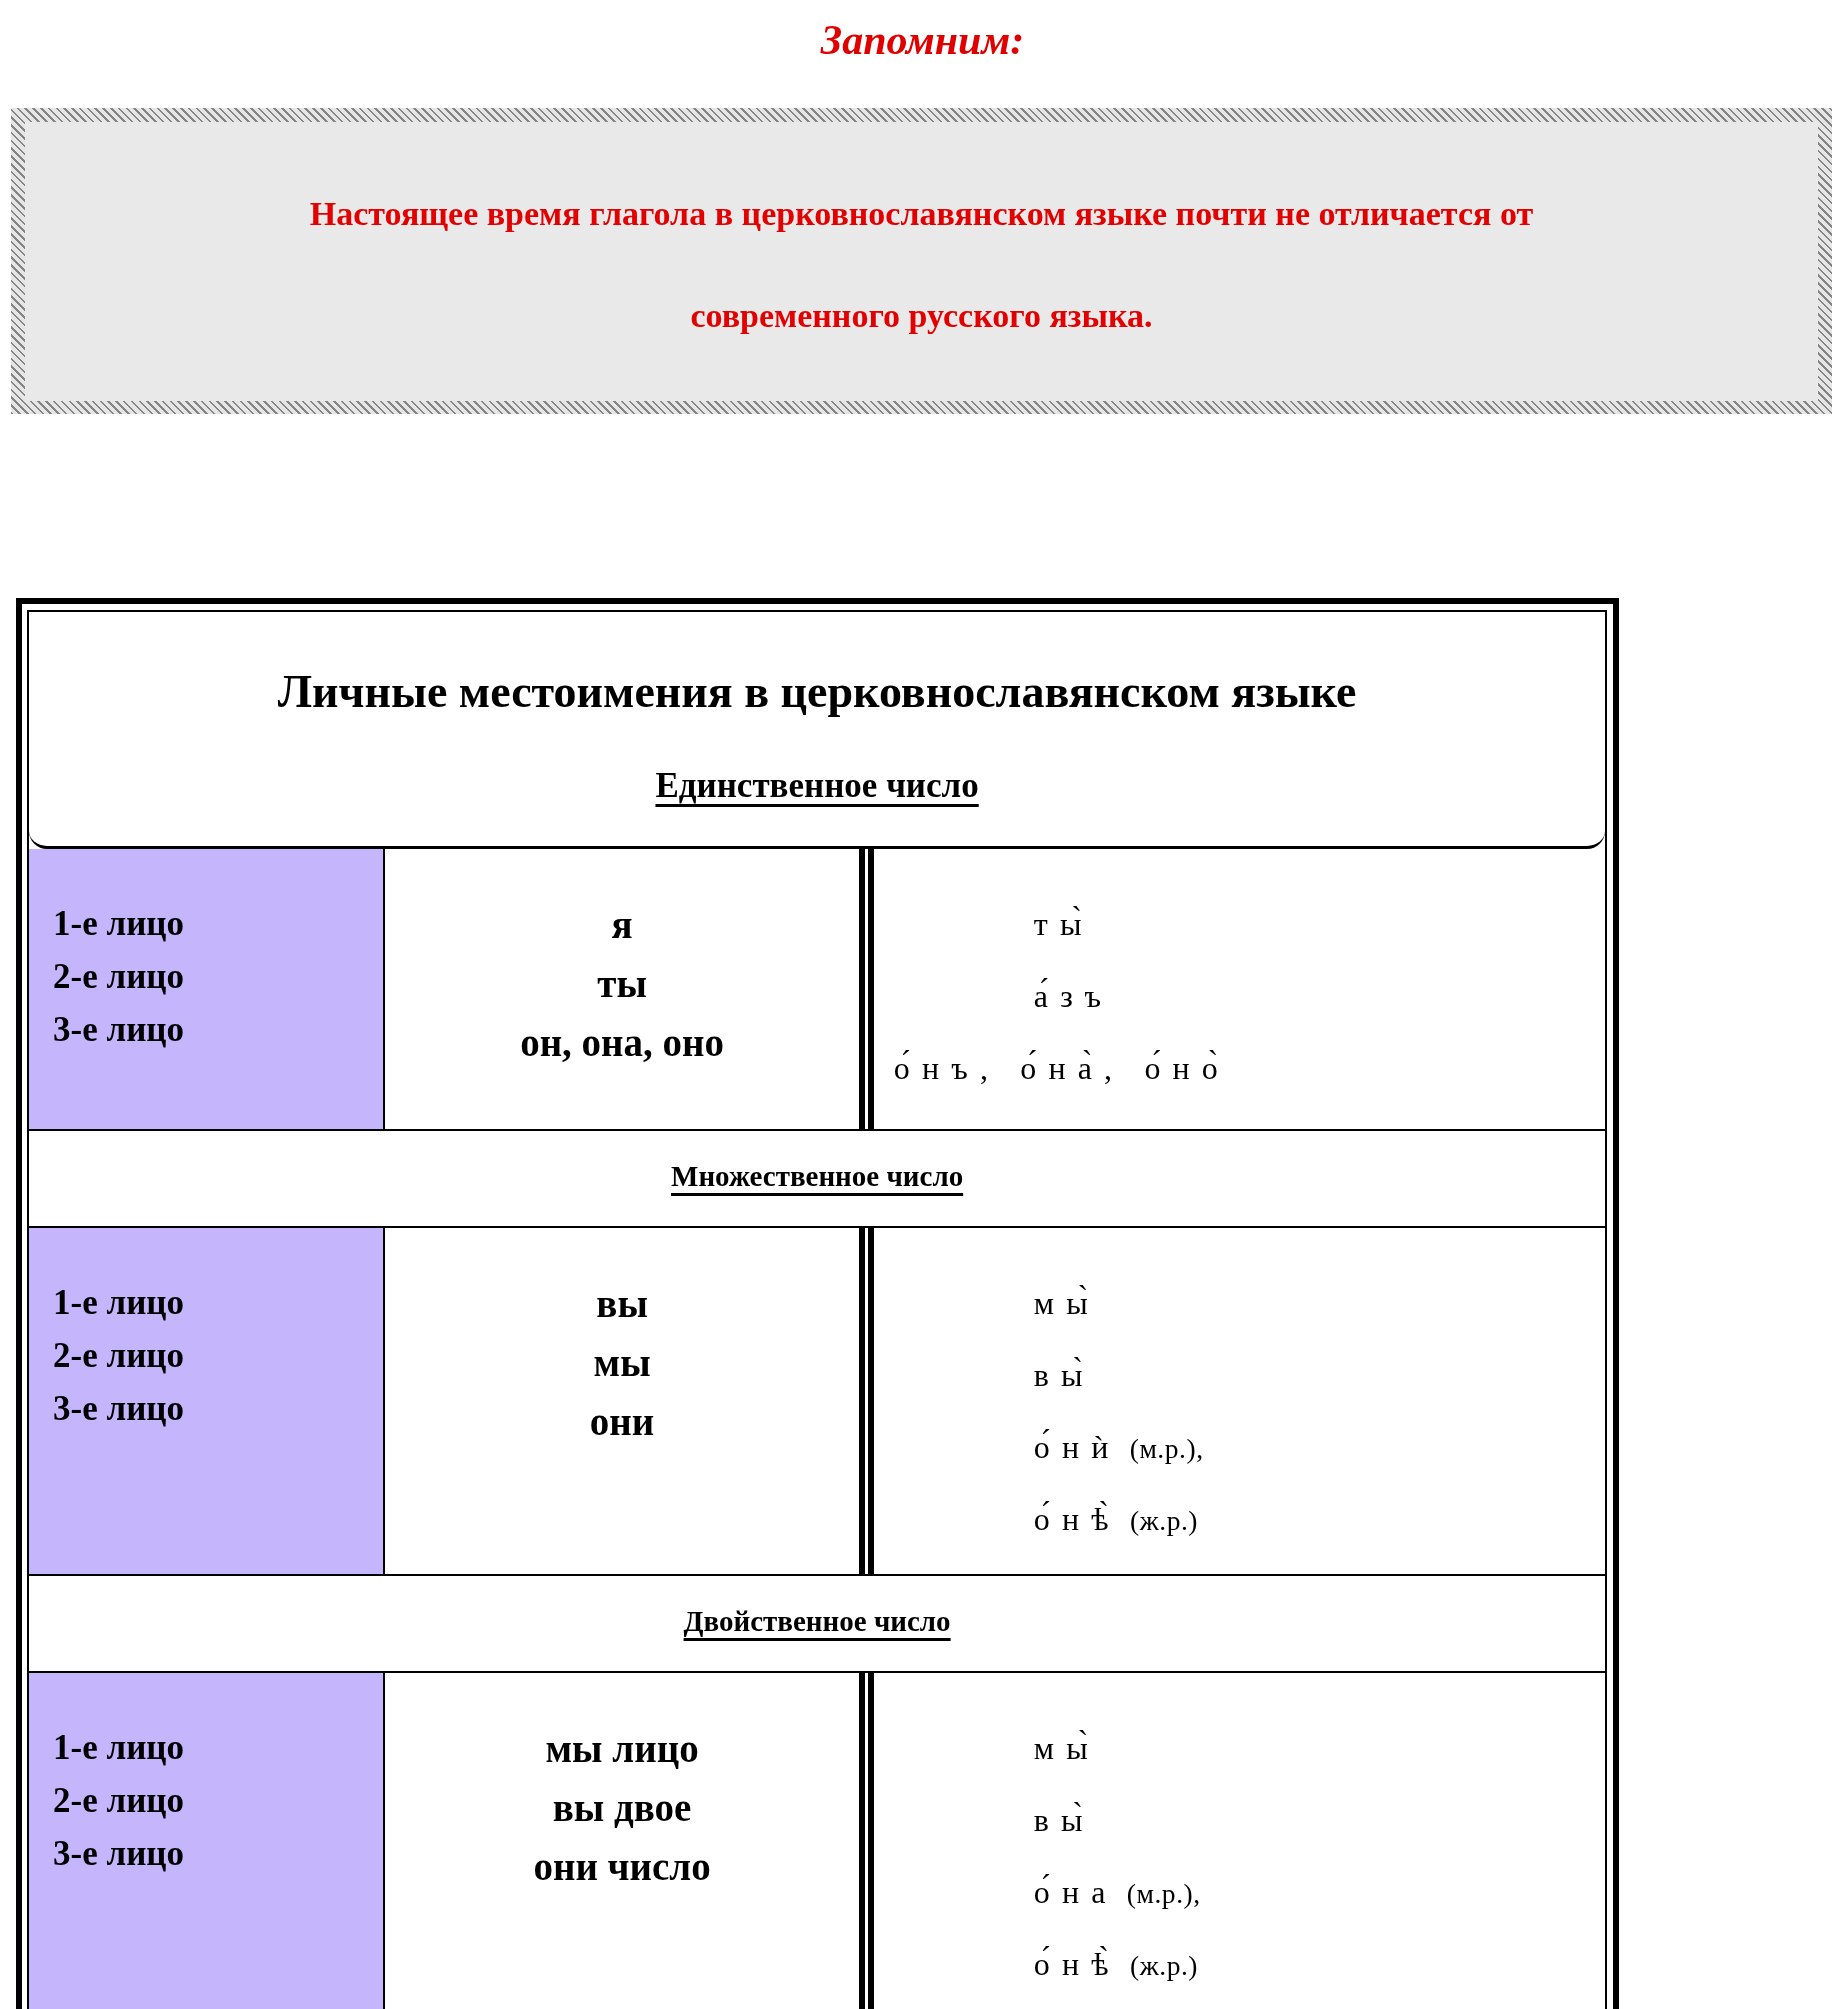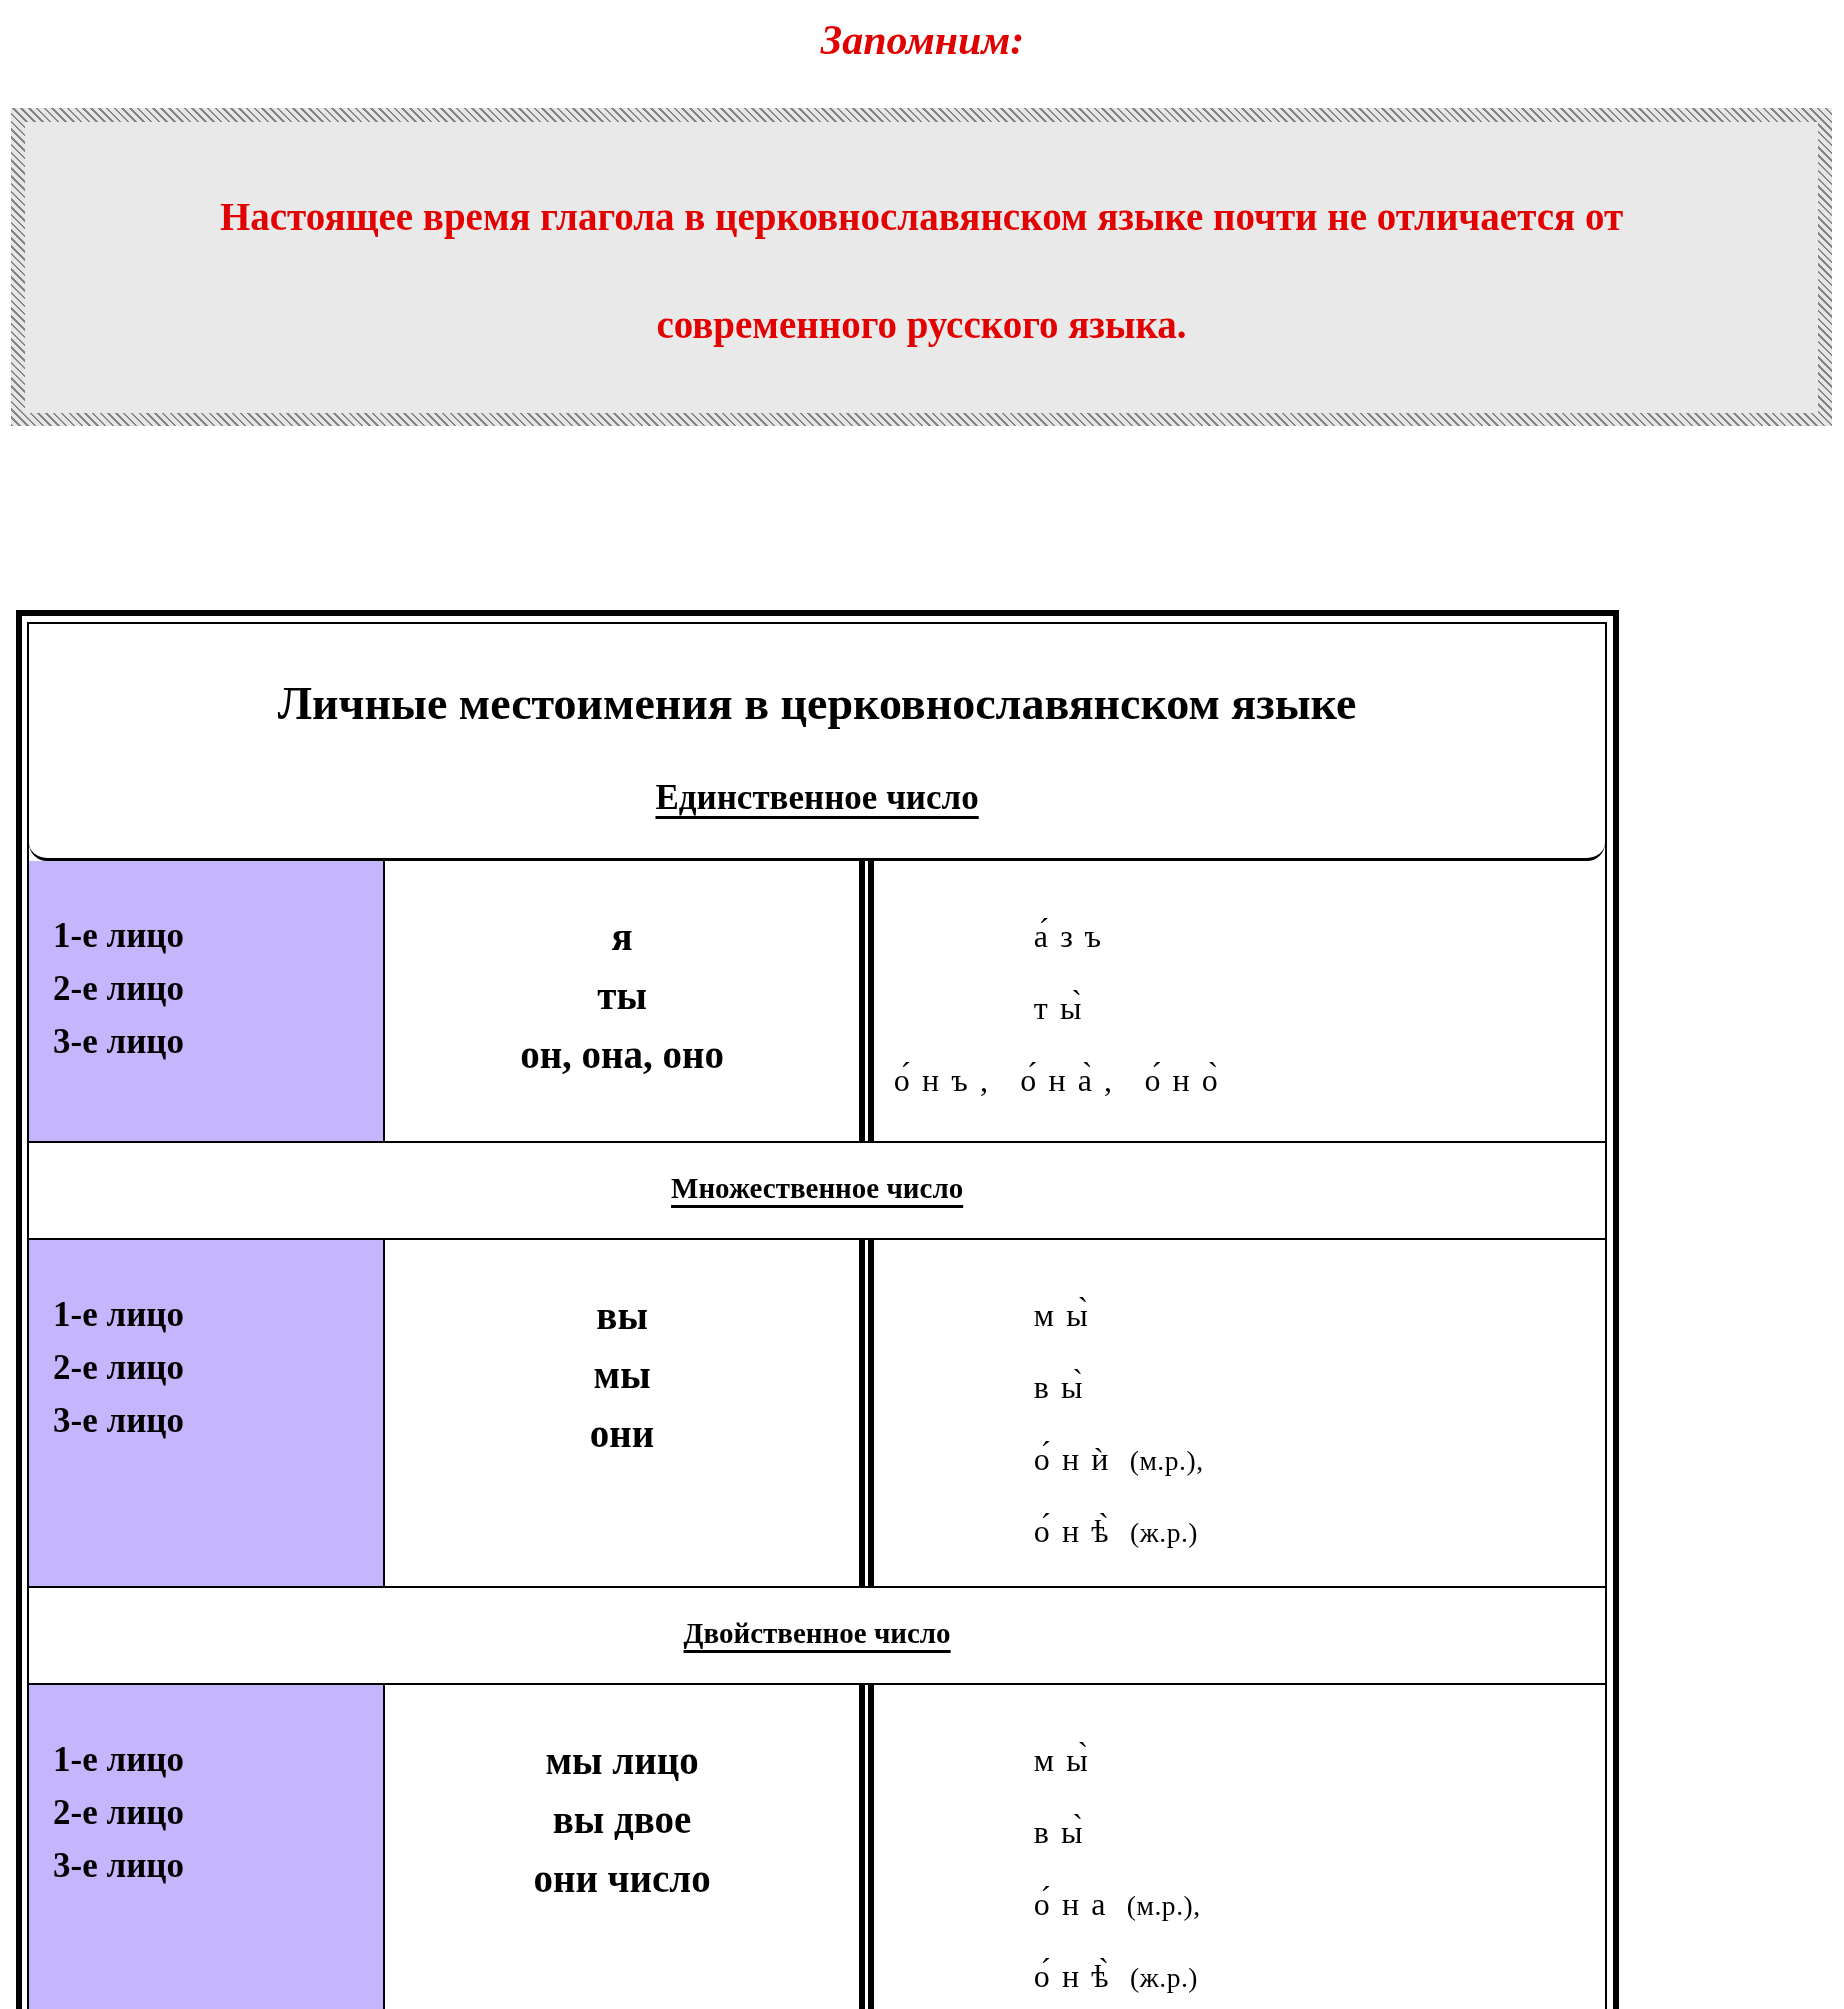--- a/index.html
+++ b/index.html
@@ -30,21 +30,21 @@
     margin:44px 13px 0 11px;
     padding:13.8px;
     background:repeating-linear-gradient(45deg,#858585 0px,#858585 1.8px,#e6e6e6 1.8px,#e6e6e6 5.5px);
   }
   .note-inner {
     background:#e9e9e9;
     padding:72px 55px 64px 55px;
     text-align:center;
     color:#e30000;
     font-weight:bold;
-    font-size:39px;
+    font-size:34px;
     line-height:1.2;
   }
   .note-line-1 { margin-bottom:61px; }
 
   
   .table-outer {
     margin:184px 0 0 15.6px;
     width:1603px;
     height:1561px;
     border:6.4px solid #000;
@@ -153,22 +153,22 @@
           <div>2-е  лицо</div>
           <div>3-е  лицо</div>
         </div>
         <div class="cell-mid">
           <div>я</div>
           <div>ты</div>
           <div>он, она, оно</div>
         </div>
         <div class="divider"></div>
         <div class="cell-right">
+          <div class="cs-line line-indent"><span class="cs-word">ты̀</span><span class="cs-note"></span></div>
           <div class="cs-line line-indent"><span class="cs-word">а́зъ</span><span class="cs-note"></span></div>
-          <div class="cs-line line-indent"><span class="cs-word">ты̀</span><span class="cs-note"></span></div>
           <div class="cs-line"><span class="cs-word">о́нъ,  о́на̀,  о́но̀</span><span class="cs-note"></span></div>
         </div>
       </div>
 
       <div class="section-row">
         <span class="sec-label">Множественное  число</span>
       </div>
 
       <div class="data-row row-plural">
         <div class="cell-left">

